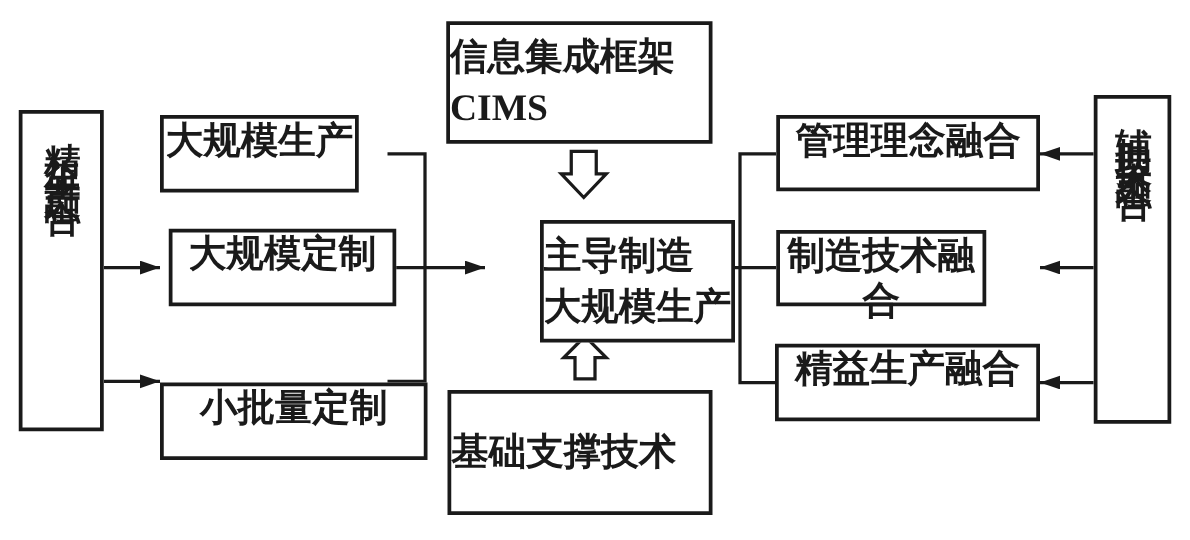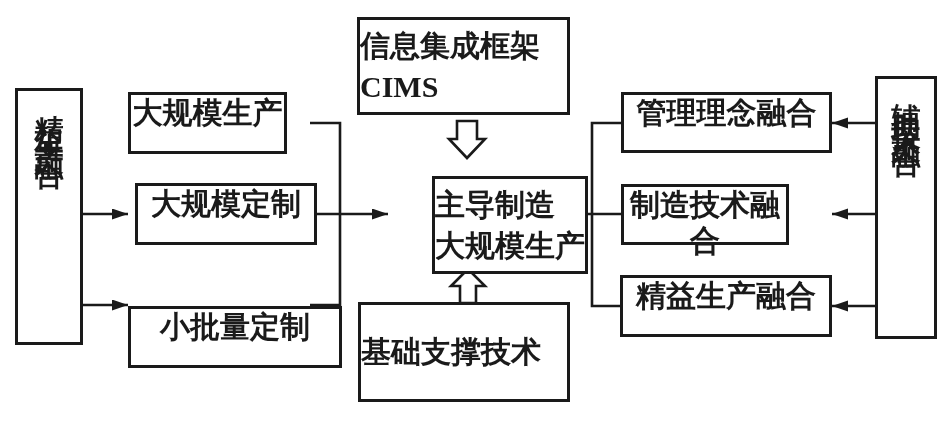--- a/index.html
+++ b/index.html
@@ -104,21 +104,21 @@
   <div class="box two-line" style="left:357px; top:17px; width:213px; height:98px;">
     <span>信息集成框架</span>
     <span>CIMS</span>
   </div>
 
   <div class="box two-line" style="left:388px; top:176px; width:156px; height:98px;margin-left:44px;">
     <span>主导制造</span>
     <span>大规模生产</span>
   </div>
 
-  <div class="box two-line" style="left:358px; top:302px; width:212px; height:100px;">
+  <div class="box two-line" style="left:358px; top:312px; width:212px; height:100px;">
     <span>基础支撑技术</span>
   </div>
 
   <div class="box" style="left:621px; top:92px; width:211px; height:61px;font-family:Liberation Serif, serif;">
     <span>管理理念融合</span>
   </div>
   <div class="box" style="left:621px; top:184px; width:168px; height:61px;">
     <span>制造技术融合</span>
   </div>
   <div class="box" style="left:620px; top:275px; width:212px; height:62px;">

